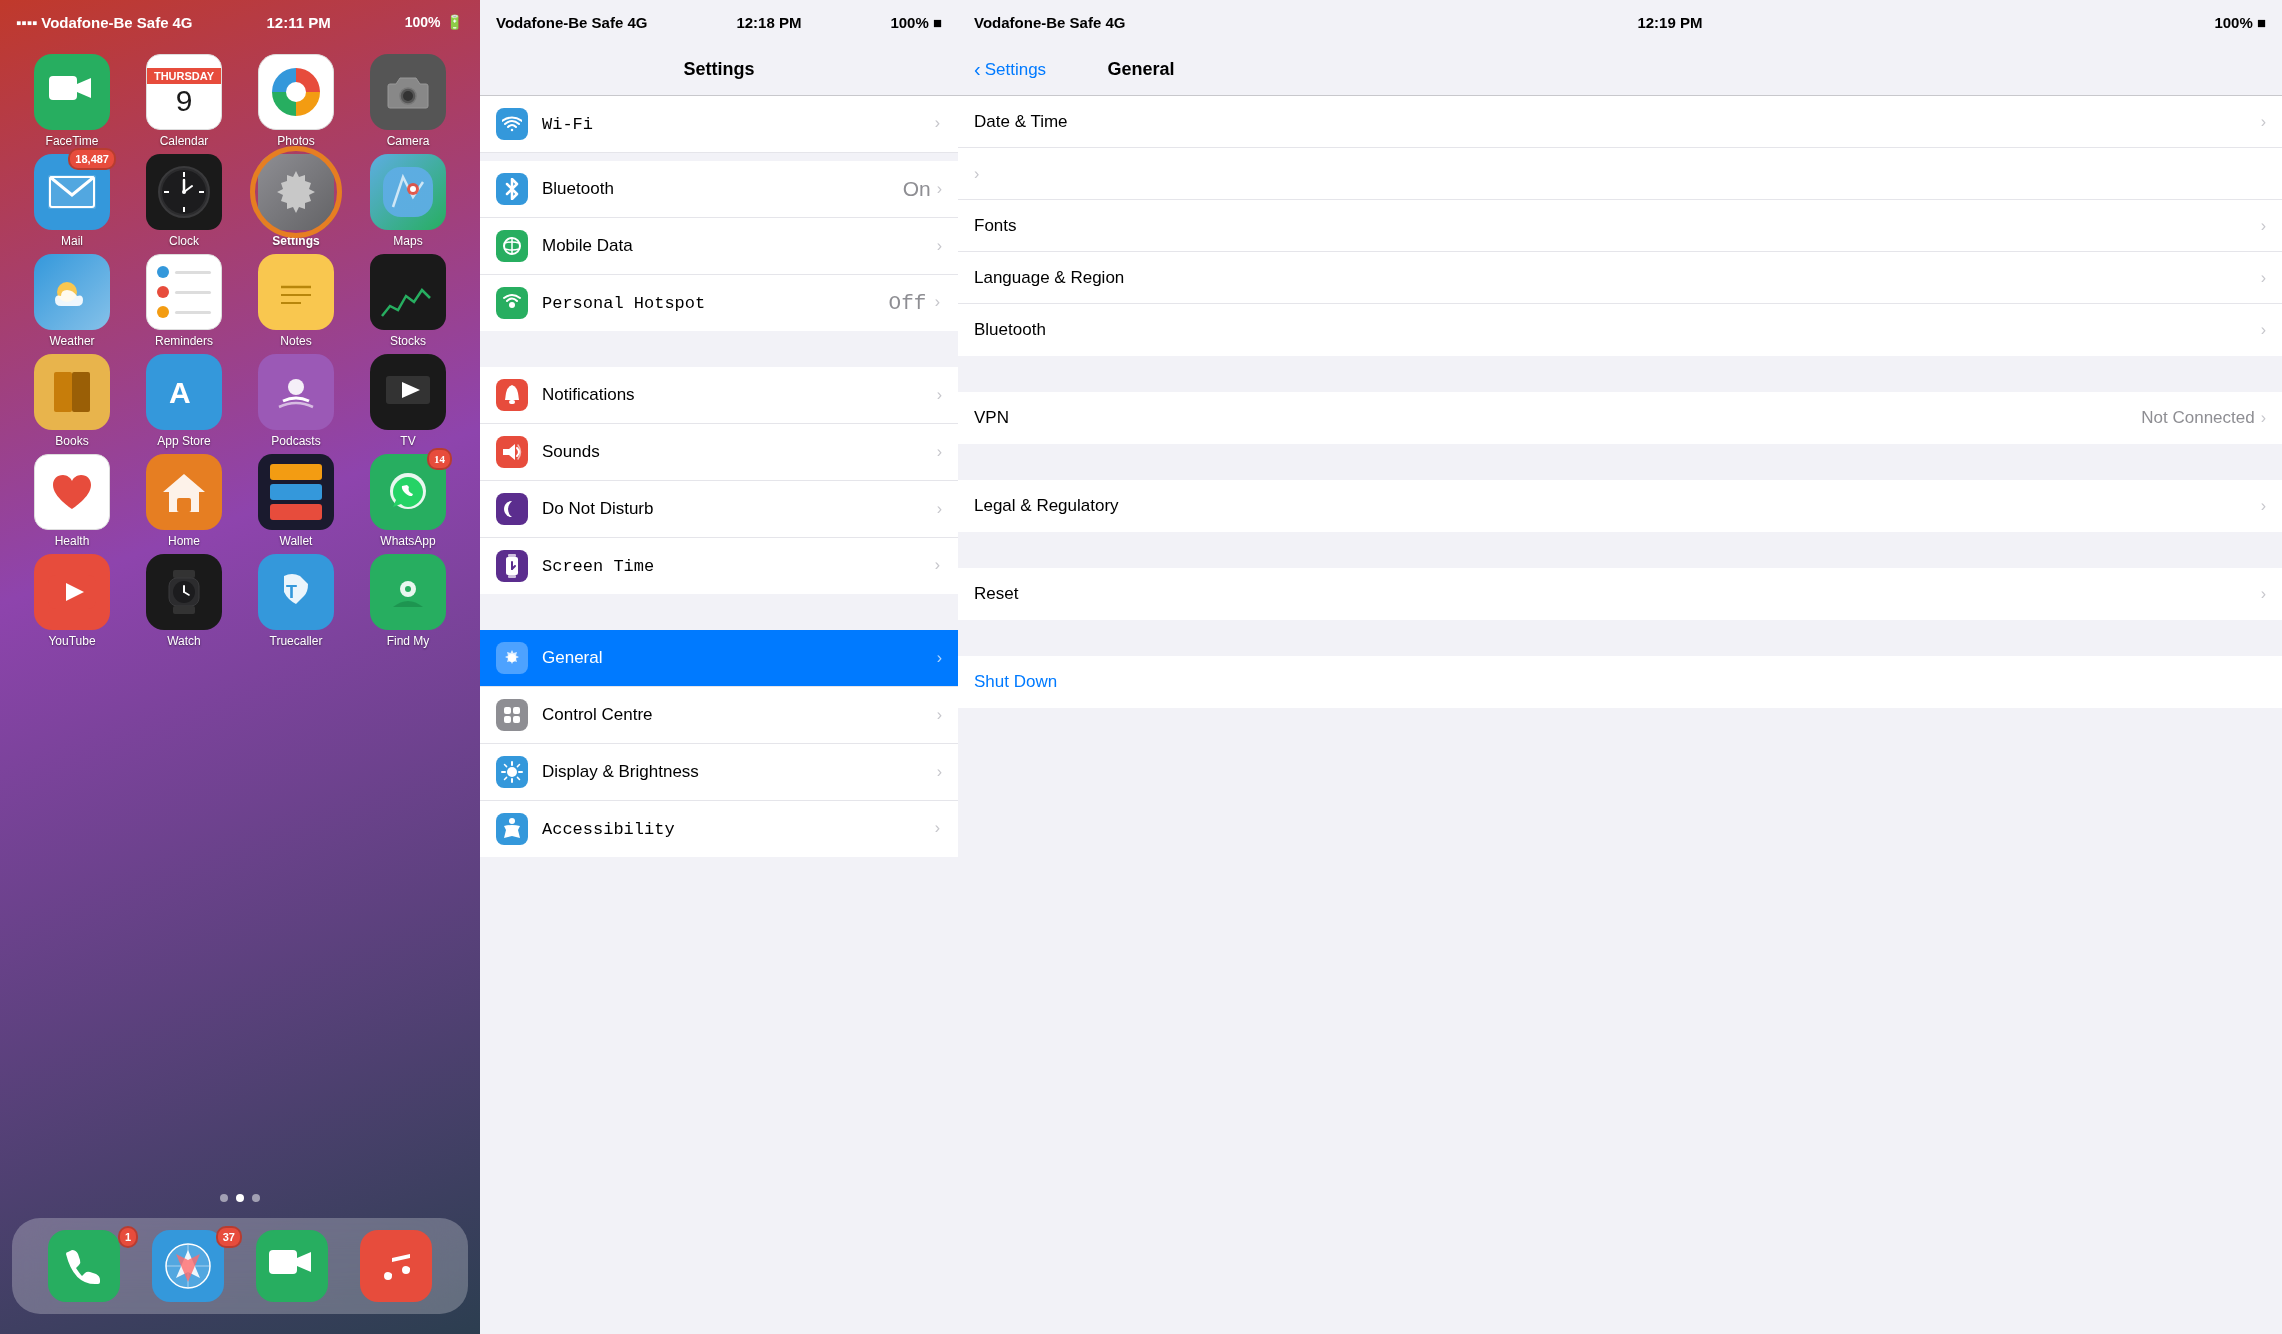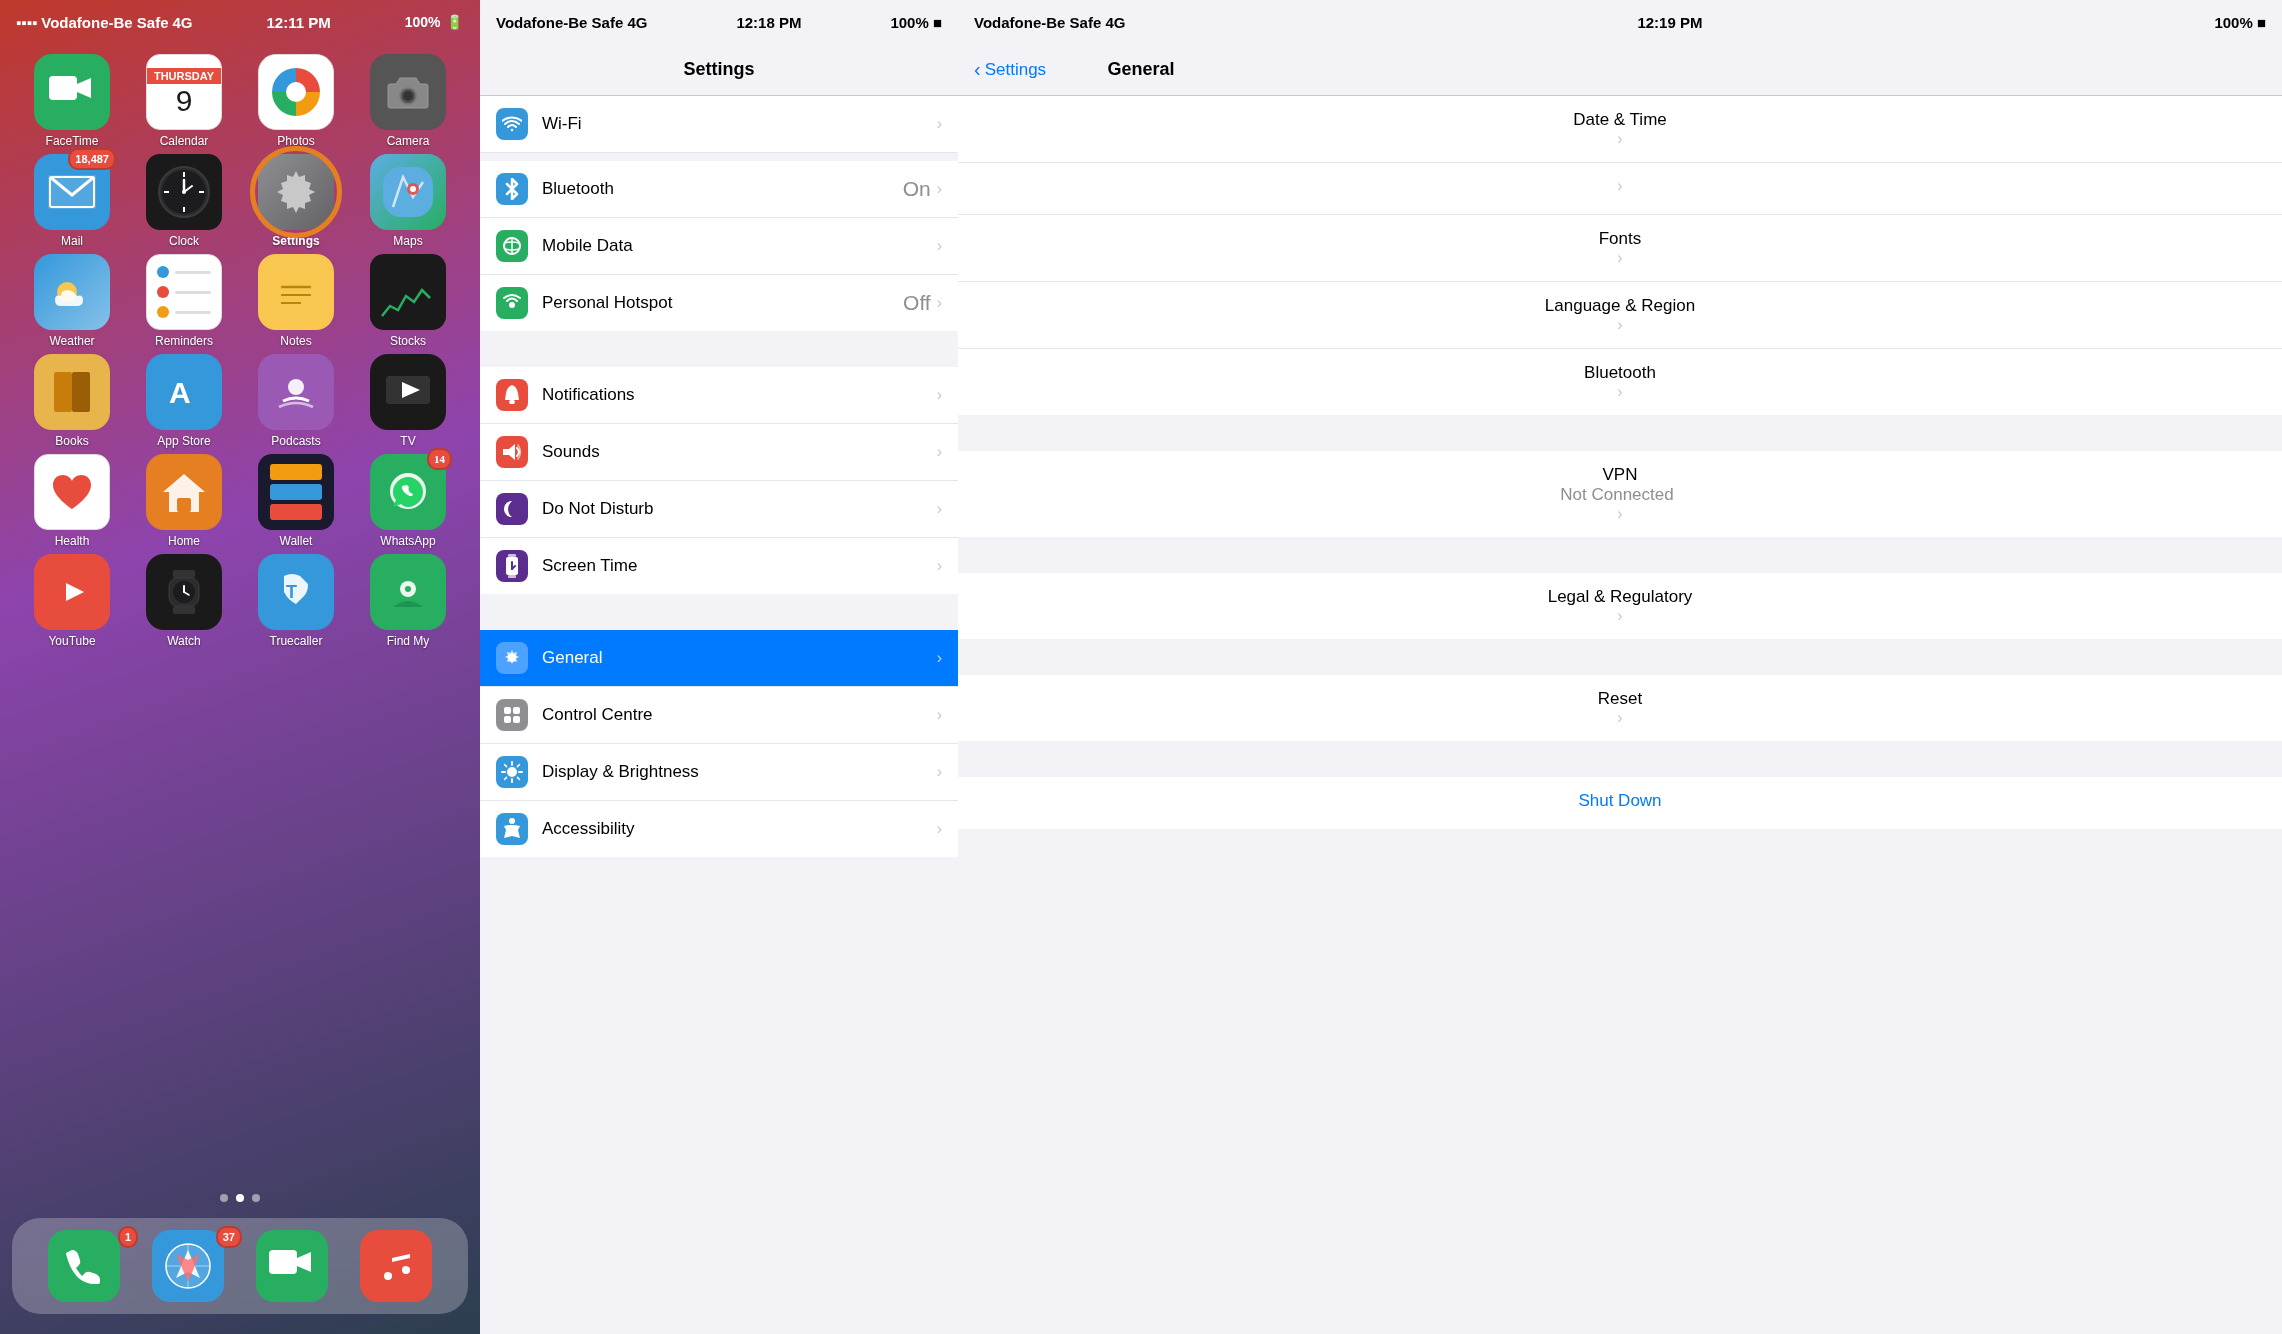--- a/index.html
+++ b/index.html
@@ -202,20 +202,21 @@
       cursor: pointer;
       min-height: 52px;
     }
 
     .settings-row.selected {
       background: #007aff;
     }
 
     .settings-row:last-child {
       border-bottom: none;
+      font-family: Liberation Mono, monospace;
     }
 
     .settings-row-icon {
       width: 32px;
       height: 32px;
       border-radius: 8px;
       display: flex;
       align-items: center;
       justify-content: center;
       margin-right: 14px;
@@ -305,21 +306,20 @@
     }
 
     .general-row {
       background: #fff;
       display: flex;
       align-items: center;
       padding: 14px 16px;
       border-bottom: 1px solid #e5e5ea;
       cursor: pointer;
       min-height: 52px;
-      flex-direction: column;
     }
 
     .general-row:last-child {
       border-bottom: none;
     }
 
     .general-row-label {
       flex: 1;
       font-size: 17px;
       color: #000;

